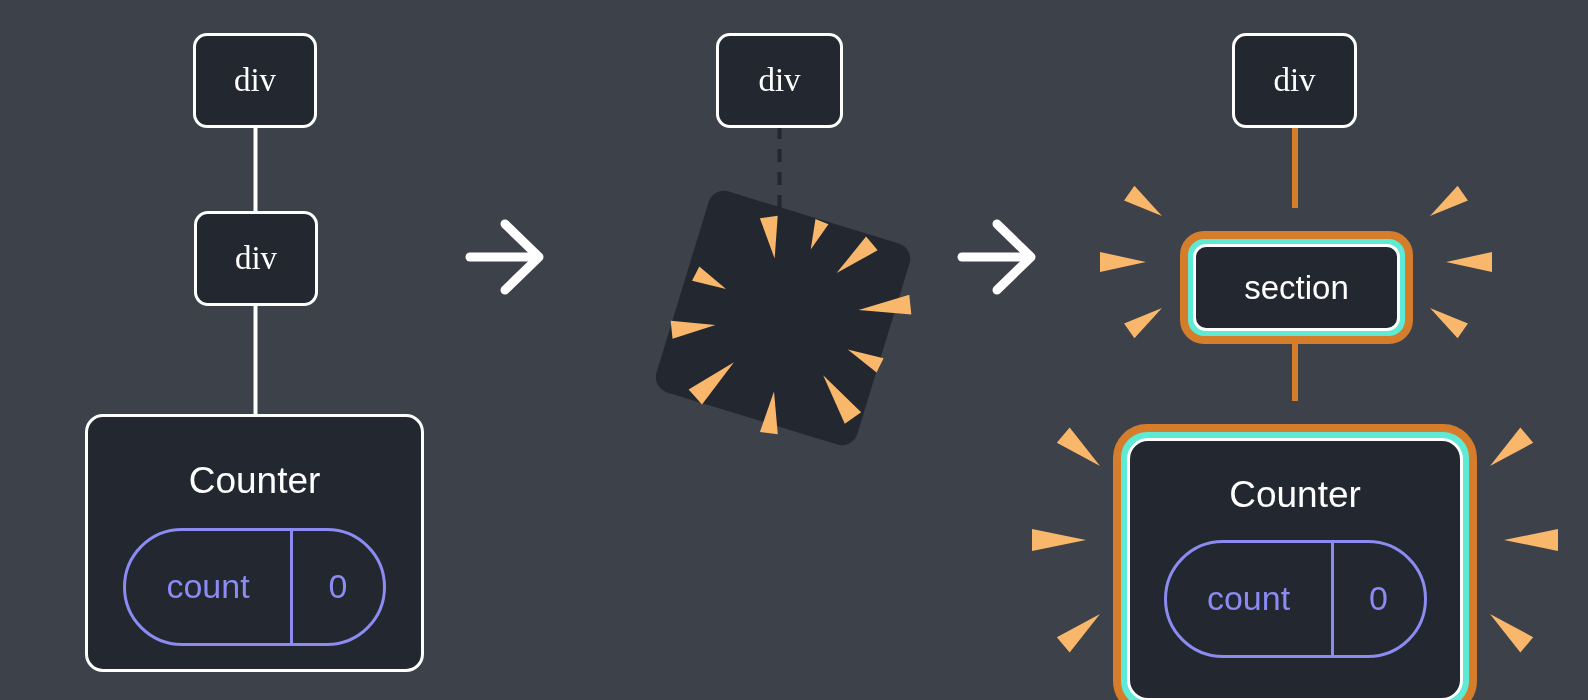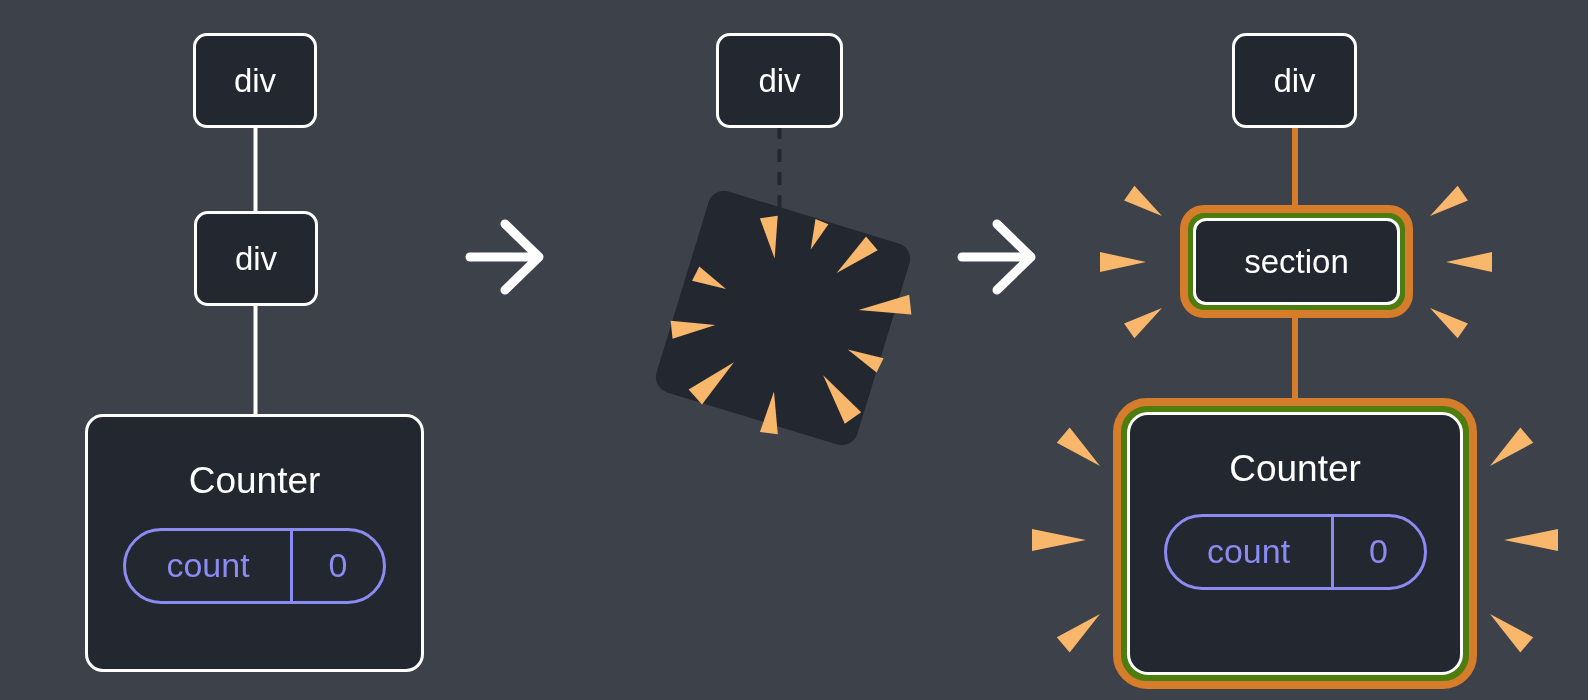--- a/index.html
+++ b/index.html
@@ -26,20 +26,21 @@
     position: absolute;
     background: #23272f;
     border: 3px solid #ffffff;
     border-radius: 14px;
     display: flex;
     align-items: center;
     justify-content: center;
     color: #ffffff;
     font-size: 33px;
     font-weight: 500;
+    font-family: Liberation Serif, serif;
   }
 
   
   .counter {
     position: absolute;
     background: #23272f;
     border: 3px solid #ffffff;
     border-radius: 18px;
     display: flex;
     flex-direction: column;
@@ -50,21 +51,21 @@
     font-size: 37px;
     font-weight: 400;
     line-height: 1.1;
   }
   .pill {
     border: 3px solid #8b8bf2;
     border-radius: 60px;
     display: flex;
     align-items: stretch;
     width: 263px;
-    height: 76px;
+    height: 118px;
     overflow: hidden;
   }
   .pill-label {
     flex: 1;
     display: flex;
     align-items: center;
     justify-content: center;
     color: #8b8bf2;
     font-size: 34px;
   }
@@ -75,21 +76,22 @@
     align-items: center;
     justify-content: center;
     color: #8b8bf2;
     font-size: 34px;
   }
 
   
   .ring {
     position: absolute;
     border: 8px solid #d57d2b;
-    background: #4d7c0f;
+    background: #5eead4;
+    margin-top: 26px;
   }
   .ring-inner {
     width: 100%;
     height: 100%;
     border: 3px solid #ffffff;
     background: #23272f;
     display: flex;
     align-items: center;
     justify-content: center;
     color: #ffffff;

